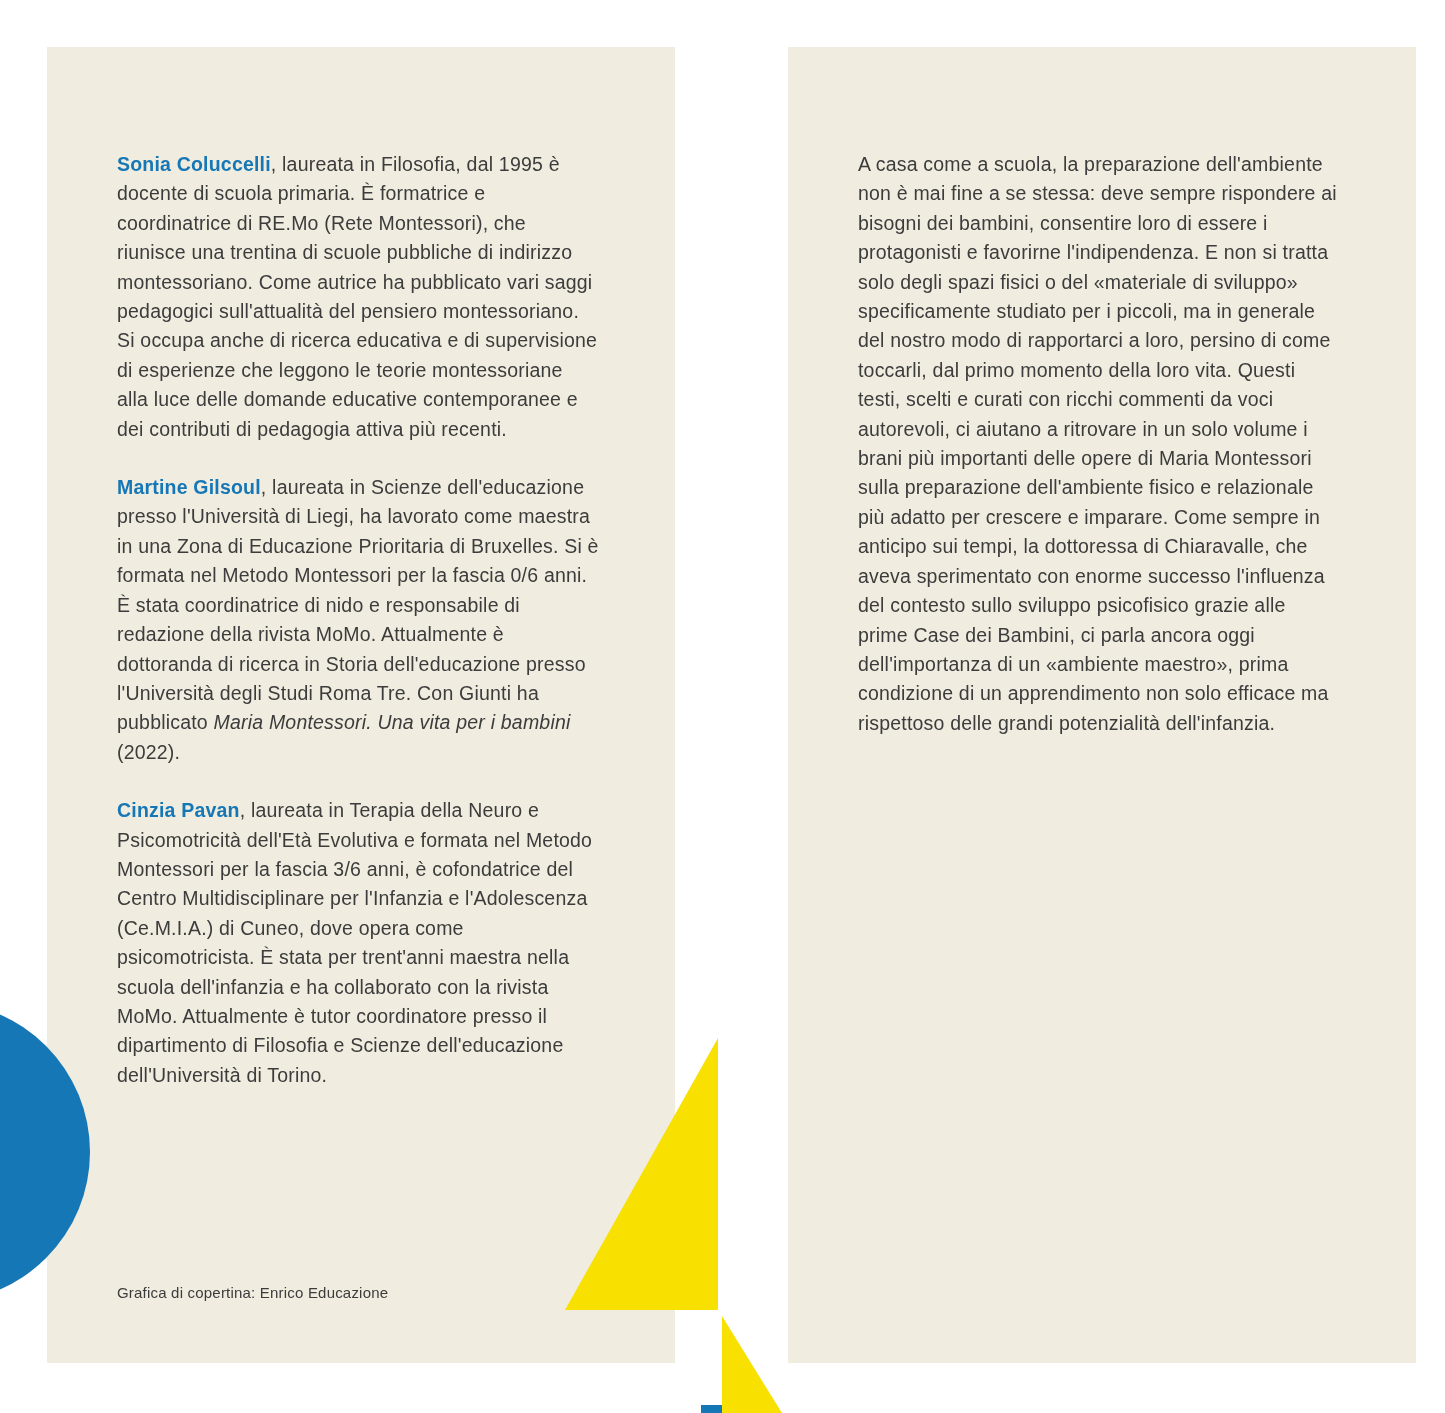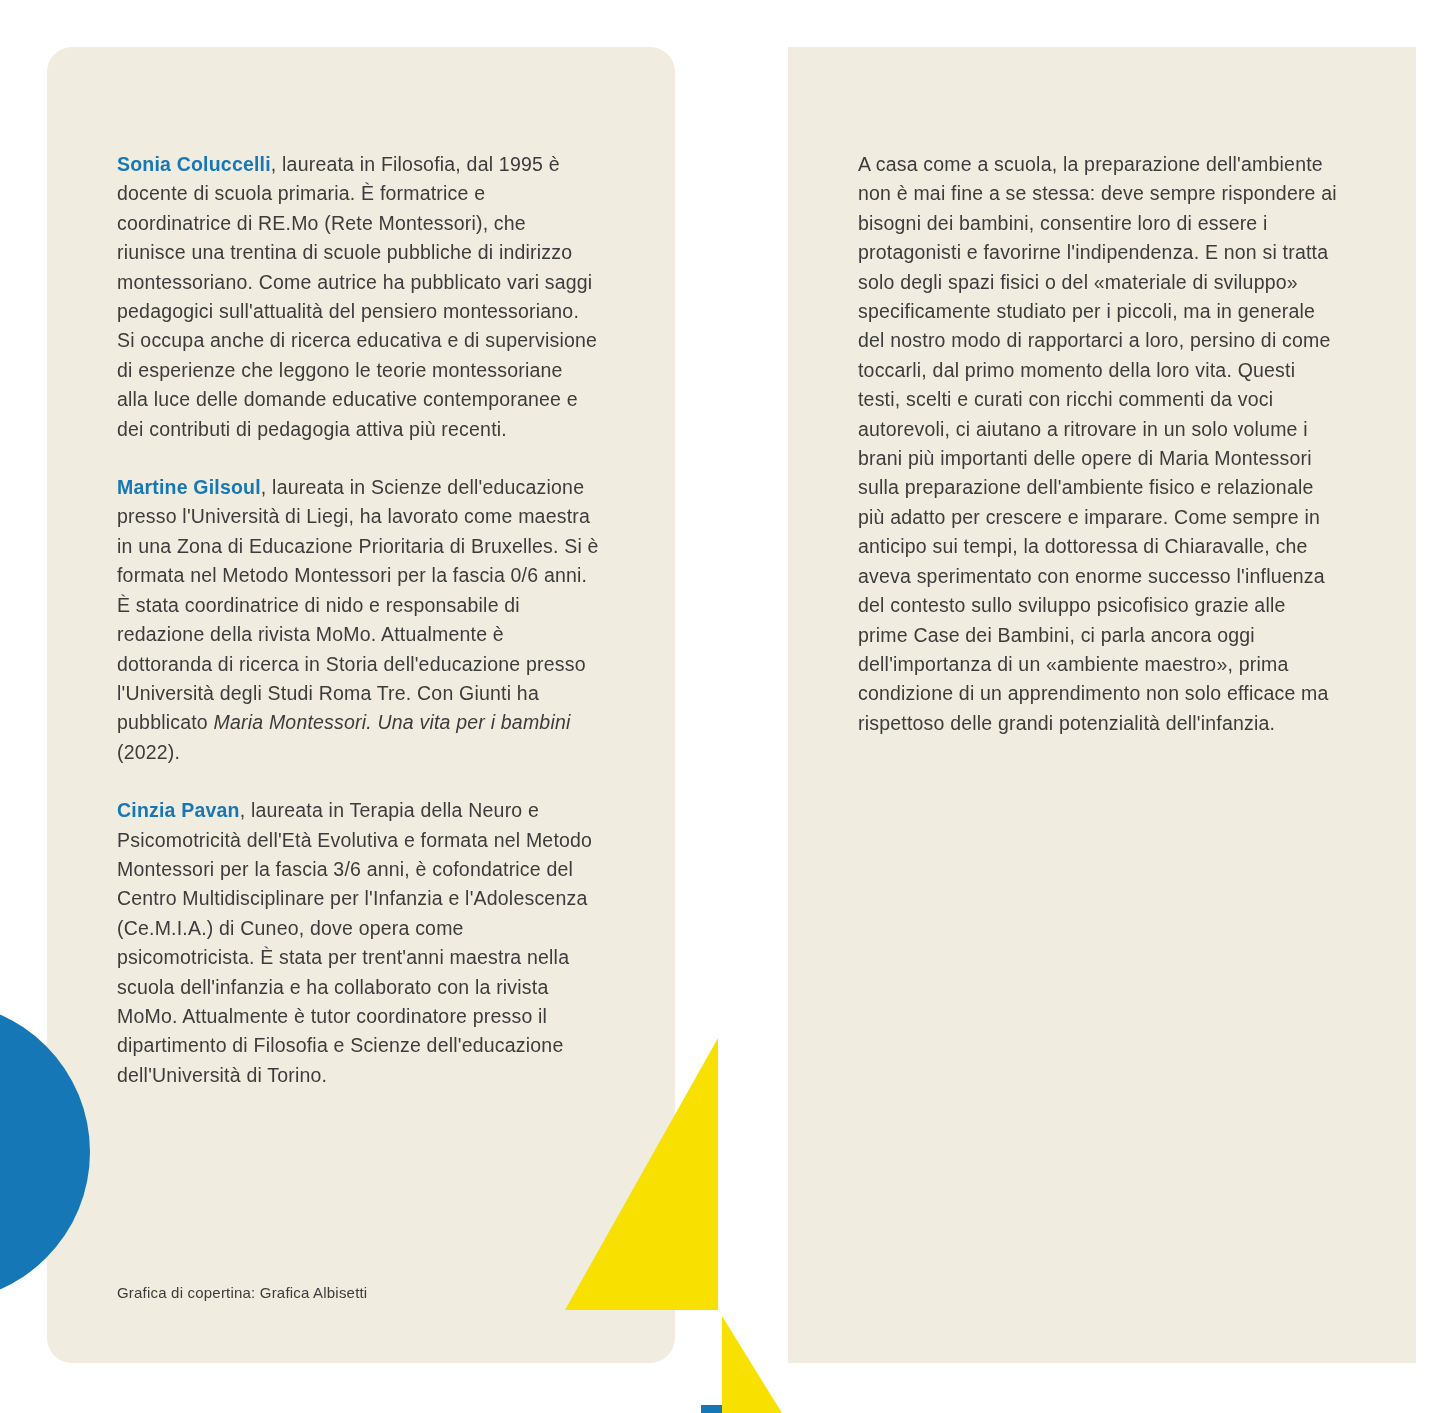--- a/index.html
+++ b/index.html
@@ -12,21 +12,21 @@
     font-family: "Liberation Sans", sans-serif;
   }
   .panel {
     position: absolute;
     top: 47px;
     width: 628px;
     height: 1316px;
     background: #f0ecdf;
     z-index: 1;
   }
-  .panel-left { left: 47px; border-radius: 25px; }
+  .panel-left { left: 47px; }
   .panel-right { left: 788px; }
   .text-col {
     position: absolute;
     top: 103px;
     left: 70px;
     width: 482px;
     font-size: 19.5px;
     line-height: 29.4px;
     letter-spacing: 0.2px;
     color: #3c3c3c;
@@ -90,21 +90,21 @@
 <body>
 
 <div class="page">
 
   <div class="panel panel-left">
     <div class="text-col">
       <p><span class="bio-name">Sonia Coluccelli</span><span>, laureata in Filosofia, dal 1995 è docente di scuola primaria. È formatrice e coordinatrice di RE.Mo (Rete Montessori), che riunisce una trentina di scuole pubbliche di indirizzo montessoriano. Come autrice ha pubblicato vari saggi pedagogici sull'attualità del pensiero montessoriano. Si occupa anche di ricerca educativa e di supervisione di esperienze che leggono le teorie montessoriane alla luce delle domande educative contemporanee e dei contributi di pedagogia attiva più recenti.</span></p>
       <p><span class="bio-name">Martine Gilsoul</span><span>, laureata in Scienze dell'educazione presso l'Università di Liegi, ha lavorato come maestra in una Zona di Educazione Prioritaria di Bruxelles. Si è formata nel Metodo Montessori per la fascia 0/6 anni. È stata coordinatrice di nido e responsabile di redazione della rivista MoMo. Attualmente è dottoranda di ricerca in Storia dell'educazione presso l'Università degli Studi Roma Tre. Con Giunti ha pubblicato </span><em>Maria Montessori. Una vita per i bambini</em><span> (2022).</span></p>
       <p><span class="bio-name">Cinzia Pavan</span><span>, laureata in Terapia della Neuro e Psicomotricità dell'Età Evolutiva e formata nel Metodo Montessori per la fascia 3/6 anni, è cofondatrice del Centro Multidisciplinare per l'Infanzia e l'Adolescenza (Ce.M.I.A.) di Cuneo, dove opera come psicomotricista. È stata per trent'anni maestra nella scuola dell'infanzia e ha collaborato con la rivista MoMo. Attualmente è tutor coordinatore presso il dipartimento di Filosofia e Scienze dell'educazione dell'Università di Torino.</span></p>
     </div>
-    <div class="credit">Grafica di copertina: Grafica Albisetti</div>
+    <div class="credit">Grafica di copertina: Enrico Educazione</div>
   </div>
 
   <div class="panel panel-right">
     <div class="text-col">
       <p>A casa come a scuola, la preparazione dell'ambiente non è mai fine a se stessa: deve sempre rispondere ai bisogni dei bambini, consentire loro di essere i protagonisti e favorirne l'indipendenza. E non si tratta solo degli spazi fisici o del «materiale di sviluppo» specificamente studiato per i piccoli, ma in generale del nostro modo di rapportarci a loro, persino di come toccarli, dal primo momento della loro vita. Questi testi, scelti e curati con ricchi commenti da voci autorevoli, ci aiutano a ritrovare in un solo volume i brani più importanti delle opere di Maria Montessori sulla preparazione dell'ambiente fisico e relazionale più adatto per crescere e imparare. Come sempre in anticipo sui tempi, la dottoressa di Chiaravalle, che aveva sperimentato con enorme successo l'influenza del contesto sullo sviluppo psicofisico grazie alle prime Case dei Bambini, ci parla ancora oggi dell'importanza di un «ambiente maestro», prima condizione di un apprendimento non solo efficace ma rispettoso delle grandi potenzialità dell'infanzia.</p>
     </div>
   </div>
 
   <div class="blue-circle"></div>
   <div class="tri-big"></div>

